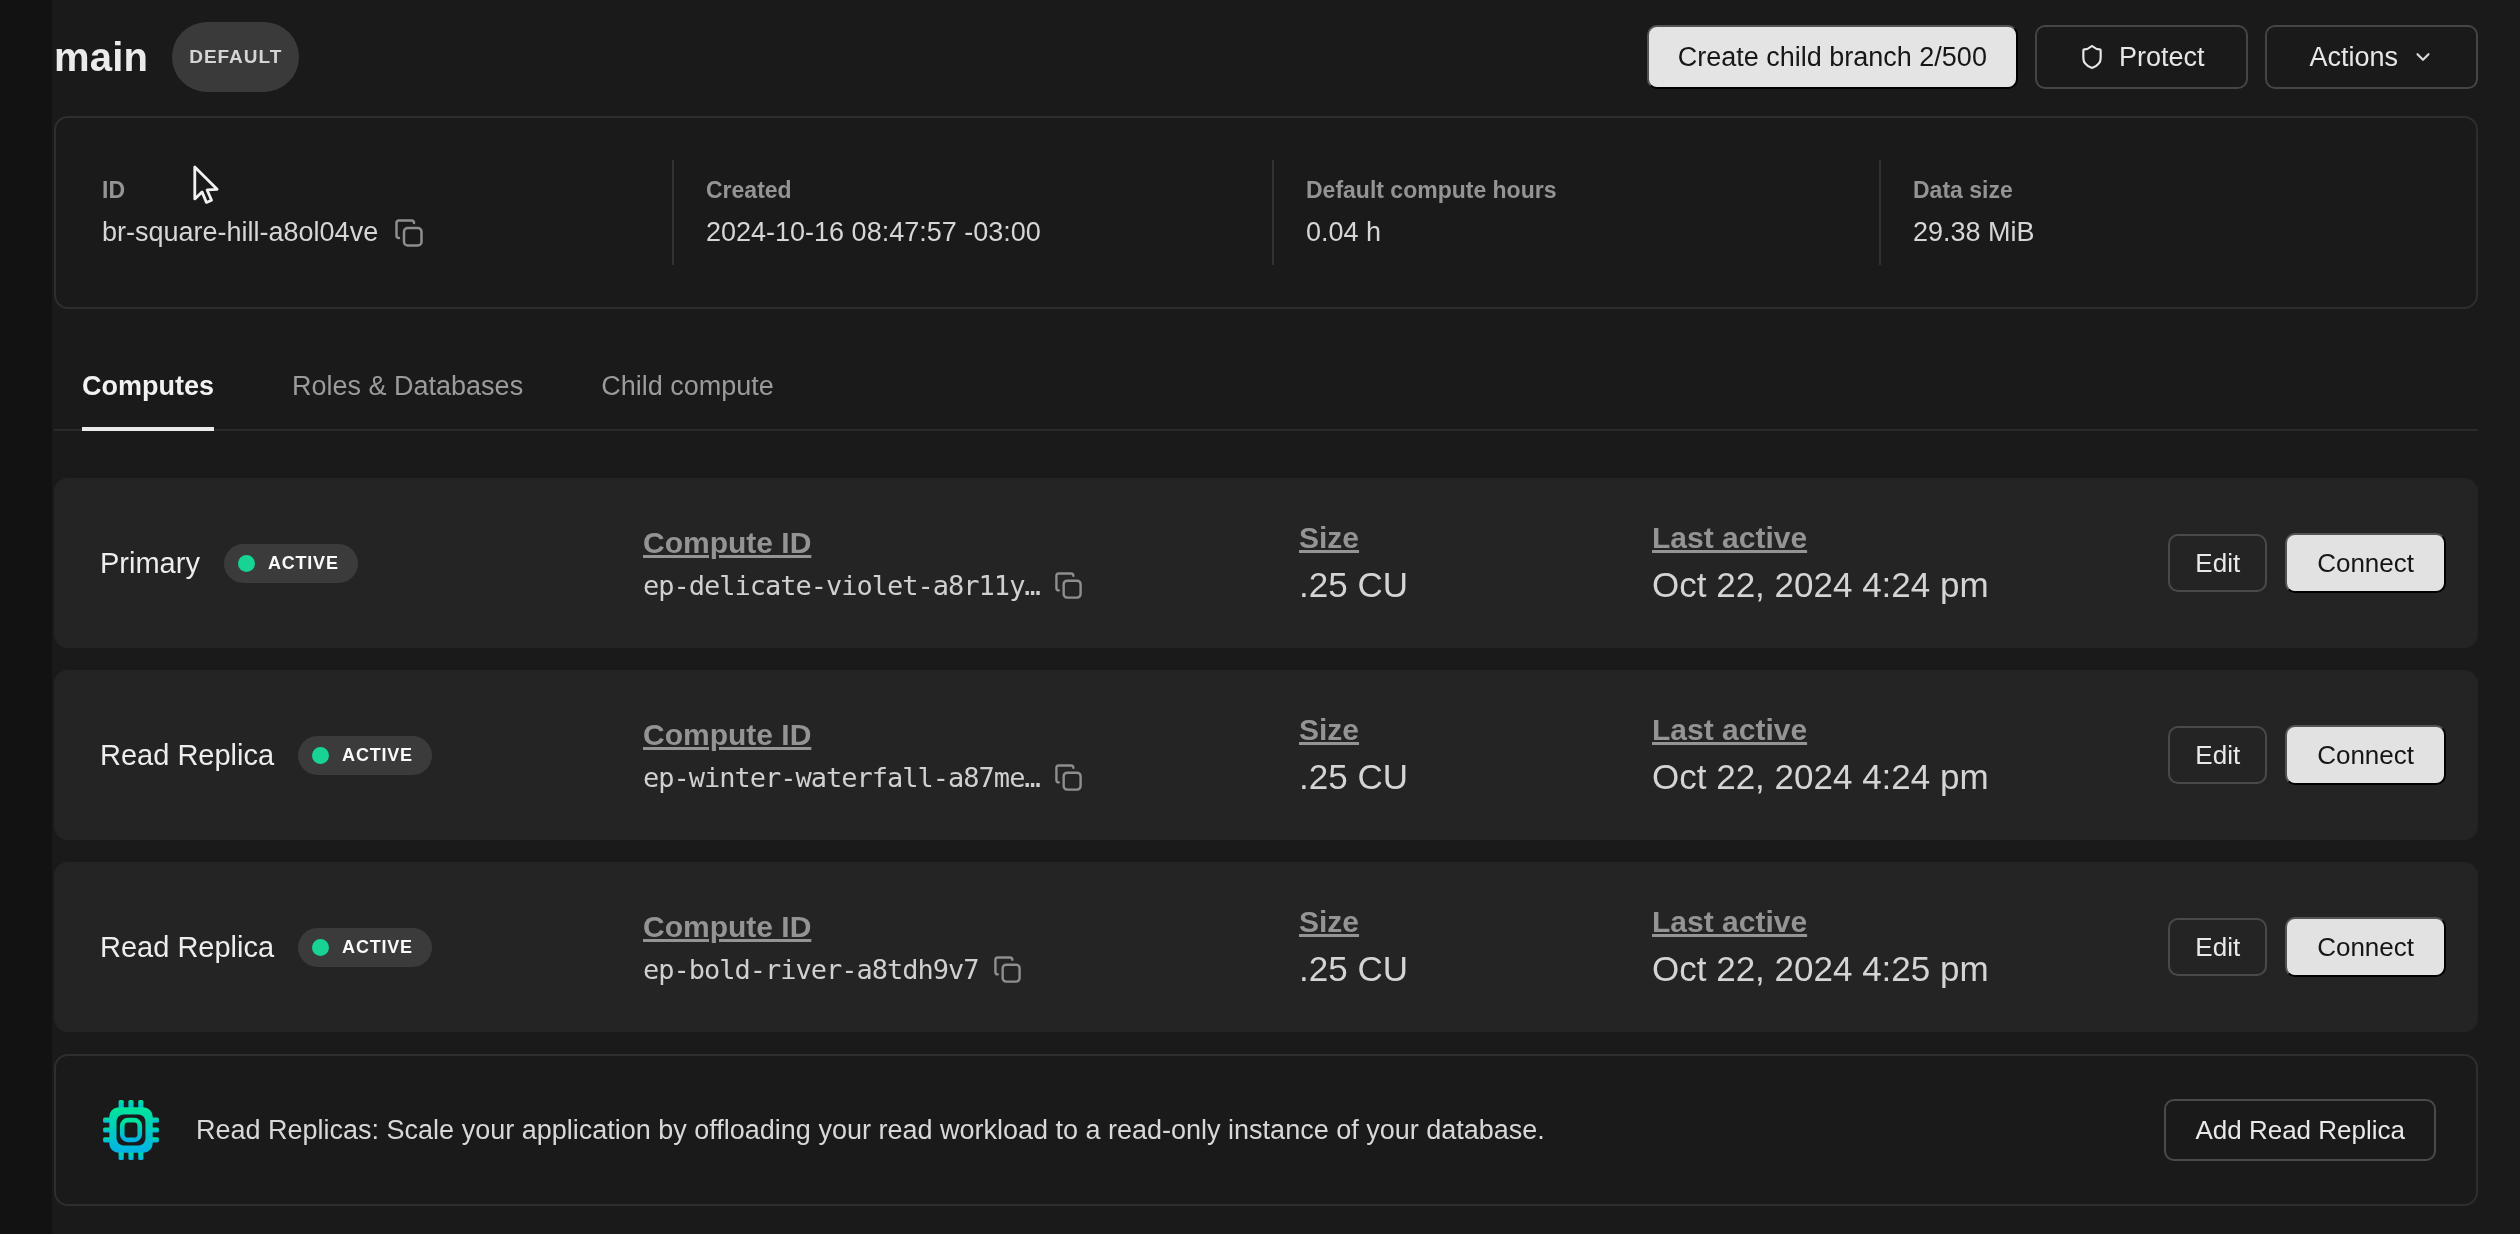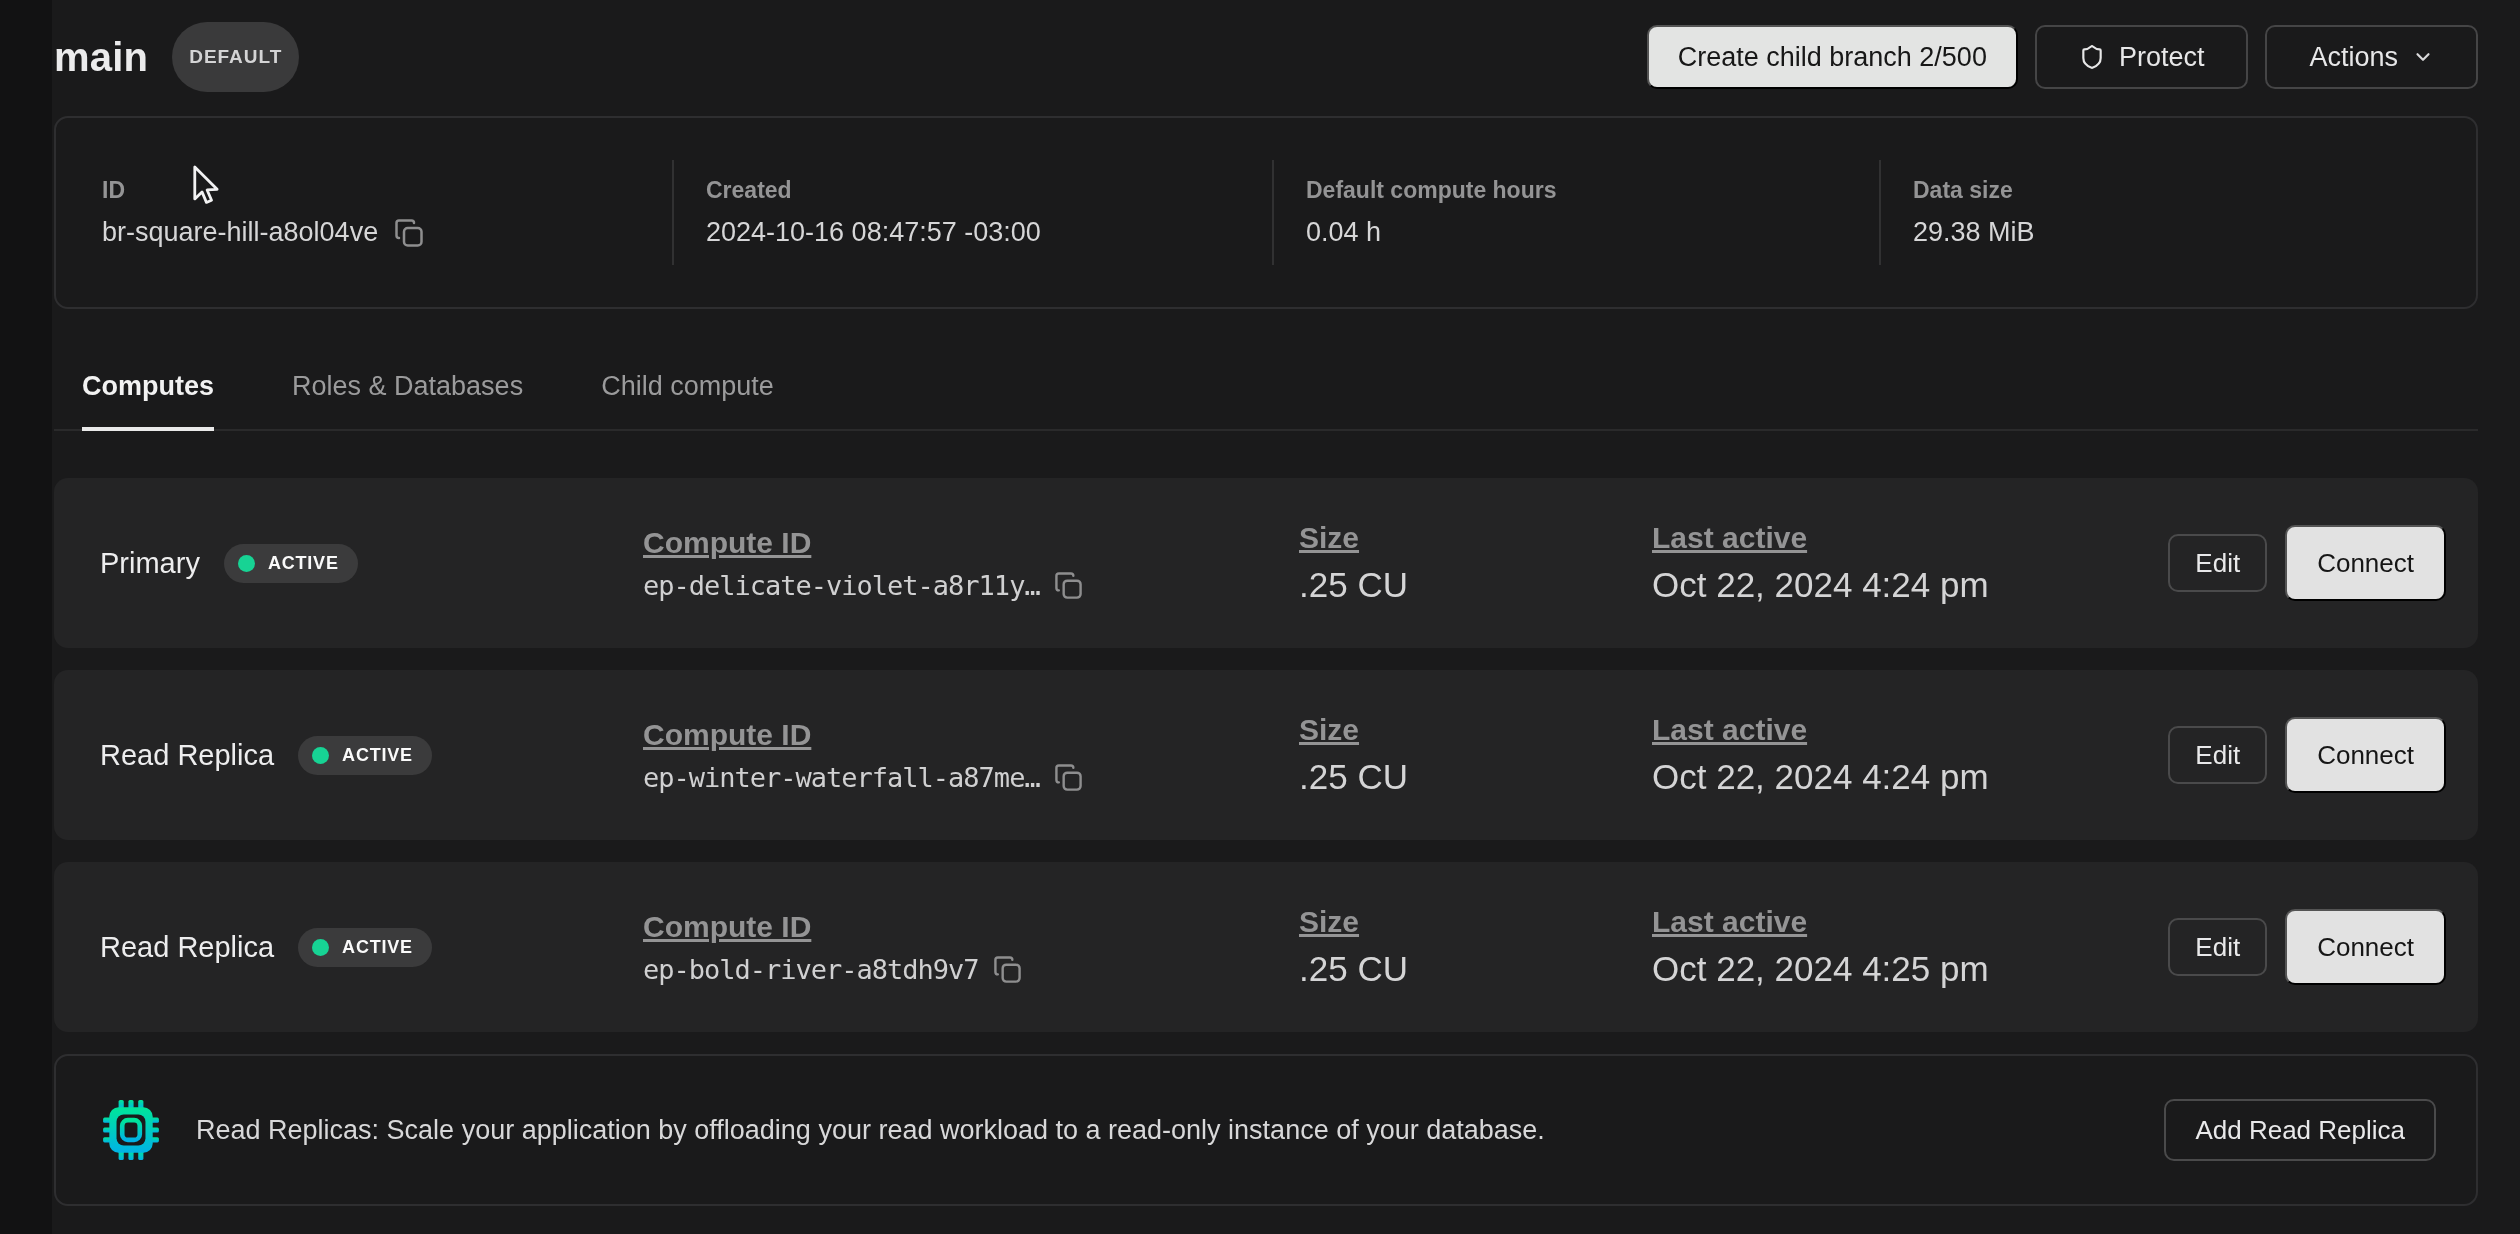--- a/index.html
+++ b/index.html
@@ -51,21 +51,21 @@
   .status-dot { width:17px; height:17px; border-radius:50%; background:#17d394; }
   .status-text { font-size:18px; font-weight:700; letter-spacing:.8px; color:#fafafa; }
   .cell-label { font-size:30px; color:#949495; font-weight:600; margin-bottom:10px;text-decoration:underline; }
   .cell-value { font-size:35px; color:#d4d4d5; }
   .mono { font-family:"DejaVu Sans Mono", monospace; font-size:27px; color:#d0d0d1; letter-spacing:-1px; }
   .id-line { display:flex; align-items:center; gap:14px; }
   .copy-btn { display:inline-flex; background:none; border:none; cursor:default; }
   .row-actions { display:flex; gap:18px; align-items:center; justify-self:end; }
   .btn-edit { height:58px; padding:0 25px; font-size:26px; border:2px solid #4a4a4b;
     border-radius:10px; color:#e9e9ea; background:transparent; display:inline-flex; align-items:center; }
-  .btn-connect { height:76px; padding:0 30px; font-size:26px; background:#e2e2e2; color:#161616;
+  .btn-connect { height:60px; padding:0 30px; font-size:26px; background:#e2e2e2; color:#161616;
     border-radius:10px; font-weight:500; display:inline-flex; align-items:center; }
 
   
   .banner { margin-top:22px; height:152px; border:2px solid #2e2e30; border-radius:14px;
     display:flex; align-items:center; padding:0 40px 0 46px; }
   .banner-text { flex:1; font-size:27px; color:#d8d8d9; margin-left:36px; }
   .btn-add { height:62px; padding:0 29px; font-size:26px; border:2px solid #4a4a4b;
     border-radius:10px; color:#e9e9ea; background:transparent; display:inline-flex; align-items:center; white-space:nowrap; }
 
   .cursor { position:absolute; left:180px; top:162px; pointer-events:none; }

